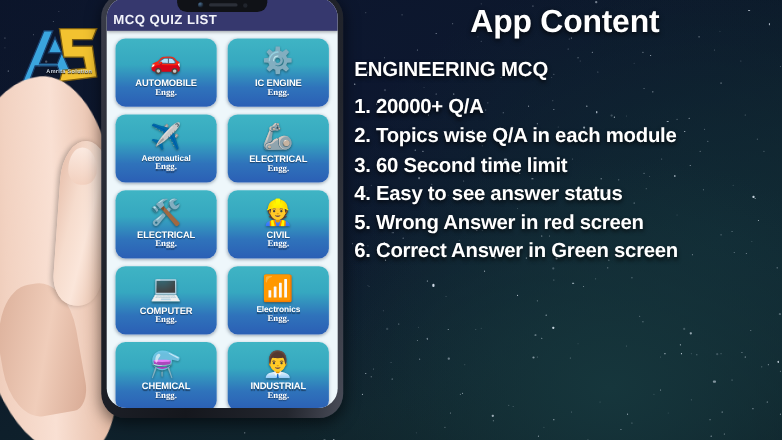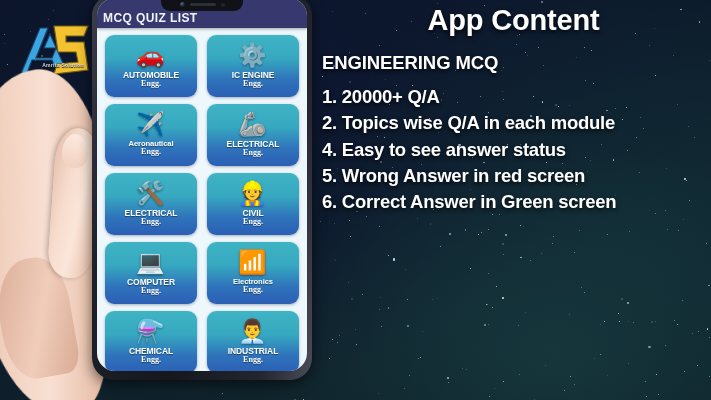--- a/index.html
+++ b/index.html
@@ -537,17 +537,18 @@
 
   </div>
 </div>
 
 <div id="content">
   <div id="title">App Content</div>
   <div id="subtitle">ENGINEERING MCQ</div>
   <ul id="bullets">
       <li>1. 20000+ Q/A</li>
       <li>2. Topics wise Q/A  in each module</li>
+      <li>3. 60 Second time limit</li>
       <li>4. Easy to see answer status</li>
       <li>5. Wrong Answer in red screen</li>
       <li>6. Correct Answer in Green screen</li>
     </ul>
 </div>
 
 </body></html>

